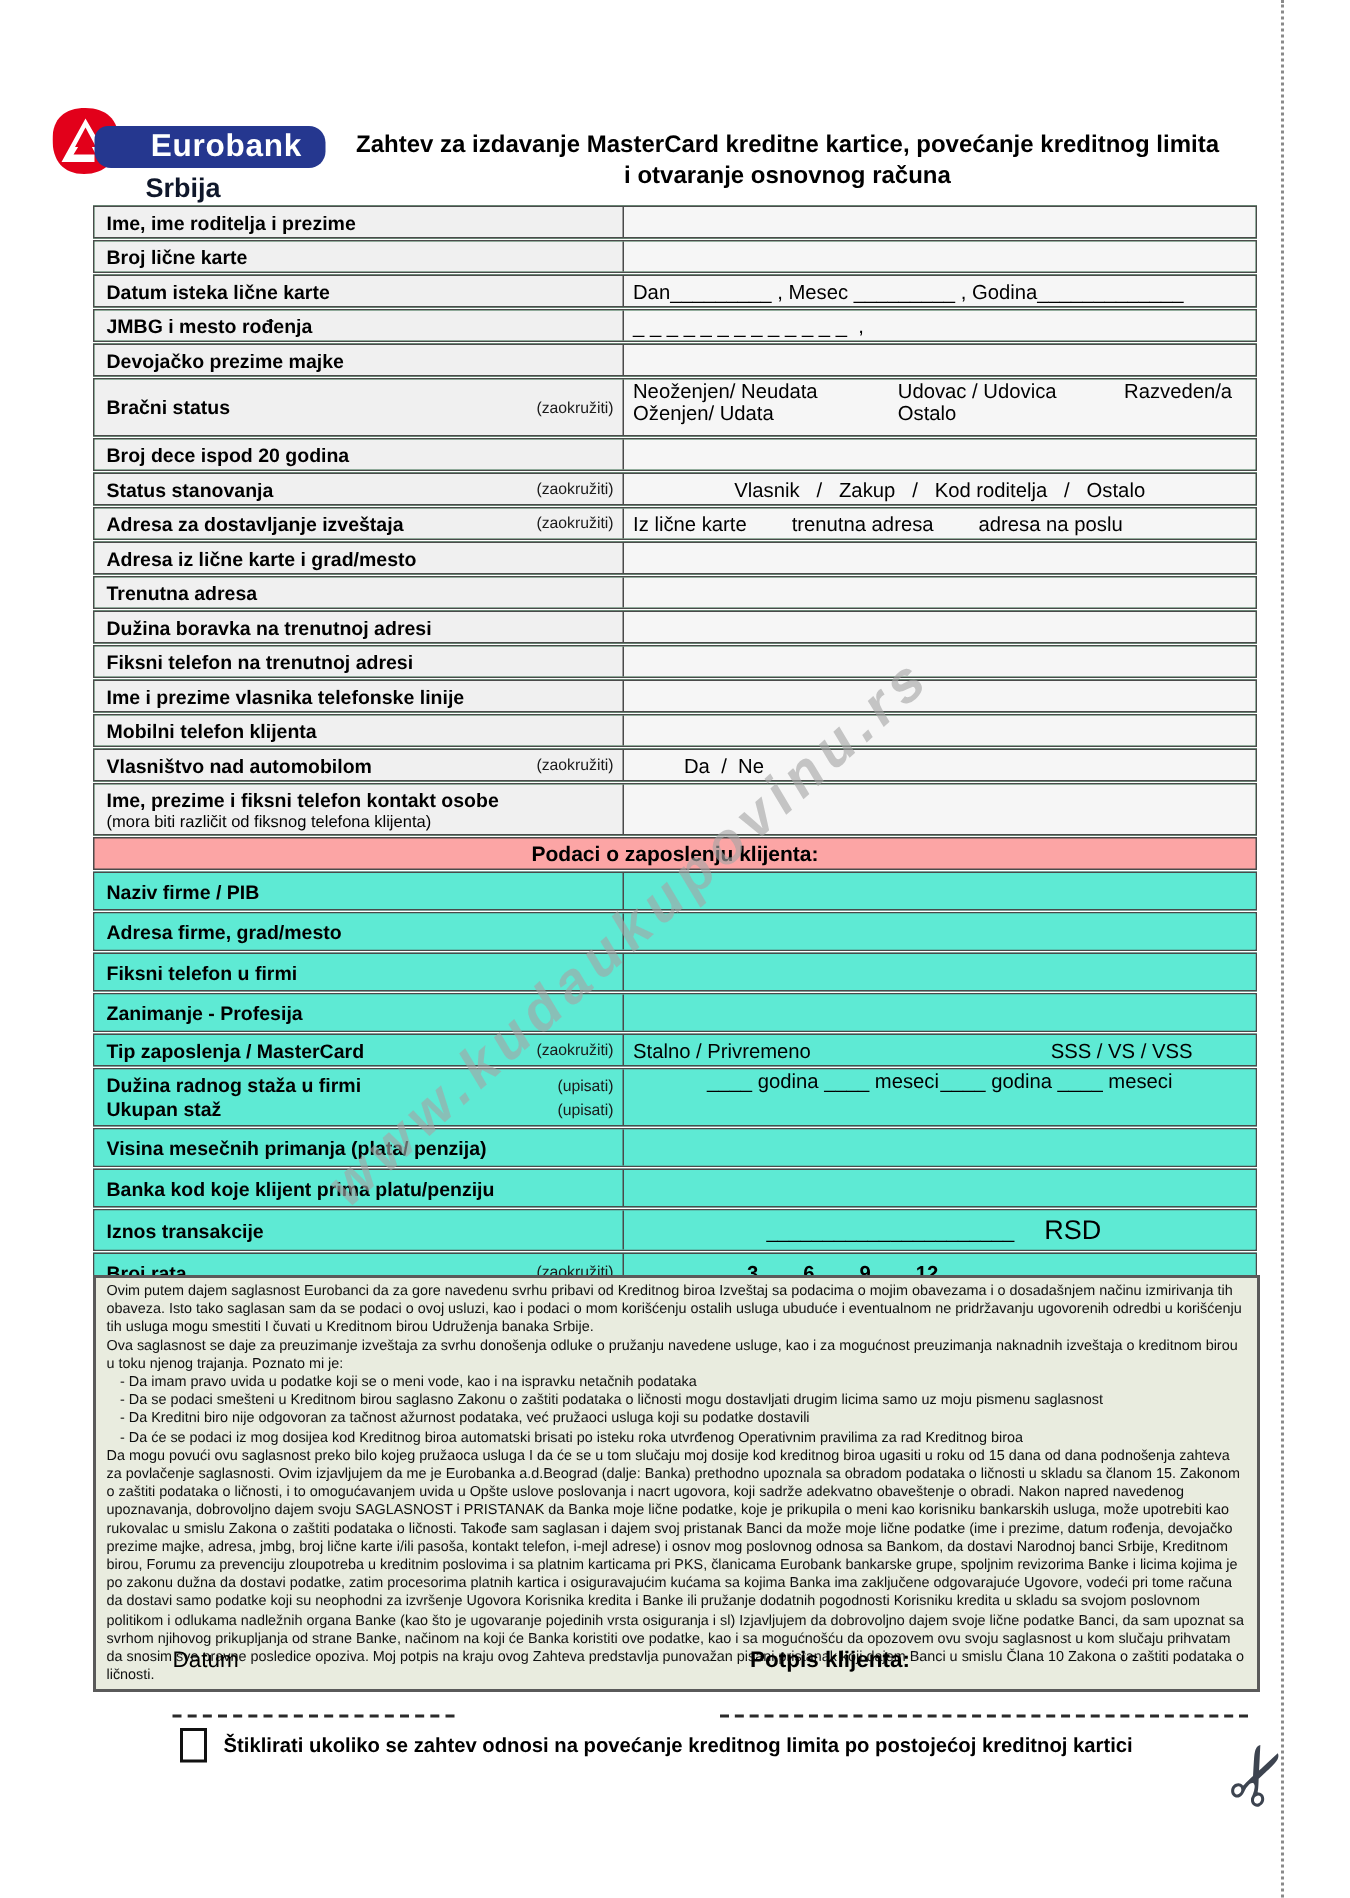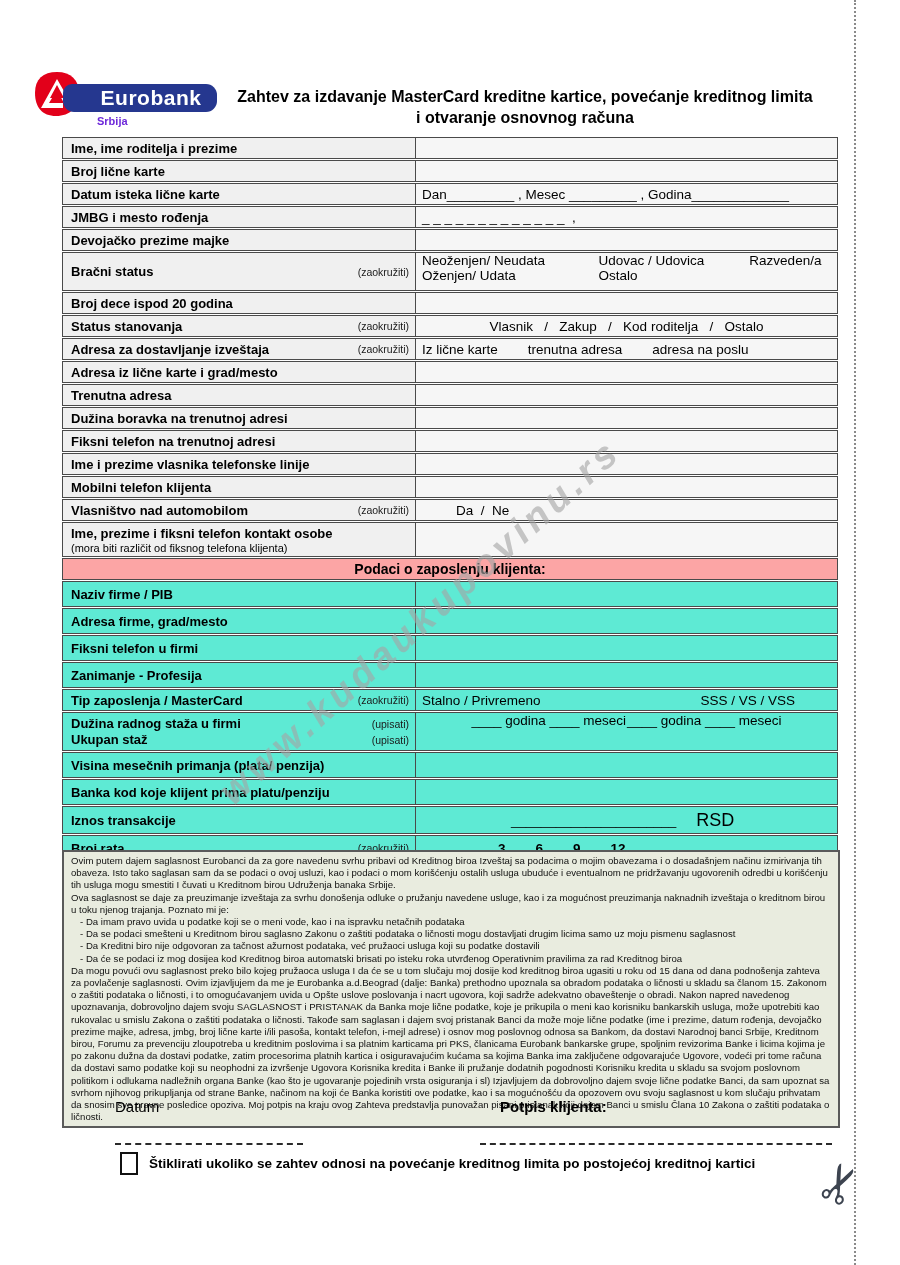--- a/index.html
+++ b/index.html
@@ -4,21 +4,21 @@
 <style>
   html,body{margin:0;padding:0;}
   body{width:900px;height:1265px;background:#ffffff;font-family:"Liberation Sans",sans-serif;position:relative;overflow:hidden;color:#000;}
   .cut-line{position:absolute;left:854px;top:0;height:1265px;border-left:2px dotted #8a8a8a;}
   .scissors{position:absolute;left:818px;top:1158px;font-size:52px;color:#3d4450;transform:rotate(-65deg);line-height:1;}
   
   .header{position:absolute;left:35px;top:72px;right:60px;display:flex;}
   .logo{position:relative;width:175px;height:62px;flex:0 0 175px;}
   .logo-icon{position:absolute;left:0;top:0;width:44px;height:44px;}
   .logo-plate{position:absolute;left:28px;top:12px;width:132px;height:28px;background:#25378f;border-radius:9px 11px 11px 11px;color:#fff;font-weight:bold;font-size:21px;text-align:center;line-height:28px;letter-spacing:.5px;padding-left:22px;}
-  .logo-country{position:absolute;left:62px;top:43px;color:#6d28d9;font-weight:bold;font-size:11px;}
+  .logo-country{position:absolute;left:62px;top:43px;color:#0f172a;font-weight:bold;font-size:18px;}
   .title{flex:1;text-align:center;font-weight:bold;font-size:16px;line-height:21px;margin-top:14px;}
   
   .form{position:absolute;left:62px;top:137px;width:776px;}
   .row{display:flex;border:1px solid #4a4a4a;margin-bottom:1px;background:#15803d;height:20px;}
   .row.rh-tall{height:37px;}
   .row.rh-kontakt{height:33px;}
   .row.rh-med{height:24px;}
   .row.rh-iznos{height:26px;}
   .cell-l{width:338px;flex:0 0 338px;border-right:1px solid #4a4a4a;padding:0 6px 0 8px;display:flex;align-items:center;justify-content:space-between;background:#f0f0f0;}
   .cell-l.col{flex-direction:column;align-items:stretch;justify-content:center;gap:1px;}

